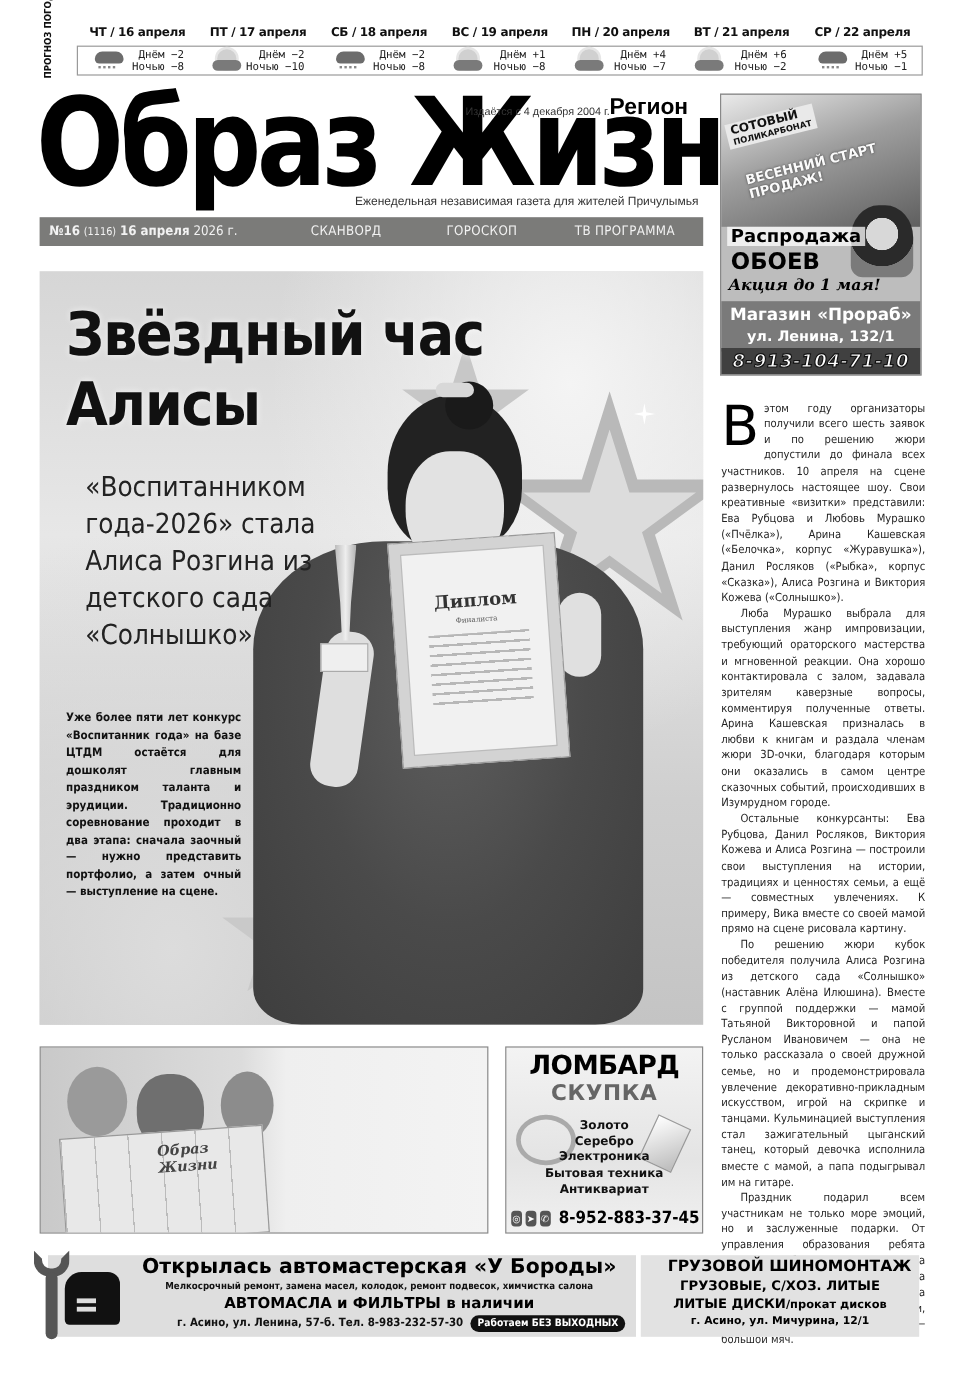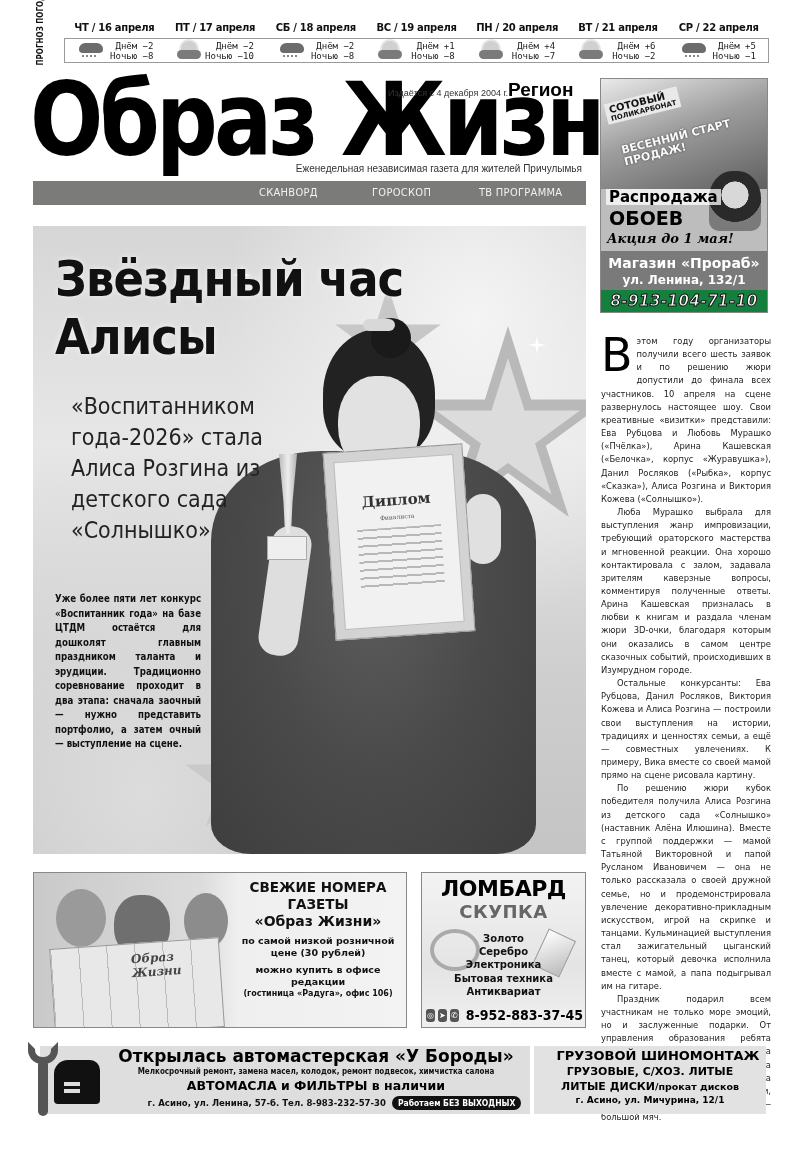--- a/index.html
+++ b/index.html
@@ -59,21 +59,21 @@
   .ad-prorab .banner1 { position: absolute; left: 4px; top: 16px; transform: rotate(-14deg); font: bold 10px/11px "DejaVu Sans", sans-serif; color:#111; background:#e9e9e9; padding: 1px 4px; }
   .ad-prorab .banner1 small { display:block; font-size: 7px; line-height: 8px; }
   .ad-prorab .banner2 { position: absolute; left: 20px; top: 48px; transform: rotate(-14deg); font: bold 11px/12px "DejaVu Sans", sans-serif; color:#fafafa; text-shadow: 0 0 2px #333; }
   .ad-prorab .lady { position: absolute; right: 6px; top: 92px; width: 52px; height: 60px; border-radius: 45% 45% 10px 10px; background: radial-gradient(circle at 50% 40%, #d8d8d8 0 30%, #2a2a2a 31% 60%, #7a7a7a 61%); }
   .ad-prorab .sale1 { position: absolute; left: 5px; top: 110px; font: bold 15px/16px "DejaVu Sans", sans-serif; color:#000; background: rgba(255,255,255,0.75); padding: 0 3px; }
   .ad-prorab .sale2 { position: absolute; left: 8px; top: 128px; font: bold 19px/22px "DejaVu Sans", sans-serif; color:#000; }
   .ad-prorab .sale3 { position: absolute; left: 6px; top: 152px; font: italic bold 13px/15px "DejaVu Serif", serif; color:#000; }
   .ad-prorab .shop { position: absolute; left: 0; top: 172px; width: 100%; height: 42px; background: #7a7a7a; color:#fff; text-align:center; }
   .ad-prorab .shop .n { font: bold 14px/18px "DejaVu Sans", sans-serif; padding-top: 3px; }
   .ad-prorab .shop .a { font: bold 12px/16px "DejaVu Sans", sans-serif; }
-  .ad-prorab .phone { position: absolute; left: 0; bottom: 0; width: 100%; height: 22px; background: #15803d; text-align:center;
+  .ad-prorab .phone { position: absolute; left: 0; bottom: 0; width: 100%; height: 22px; background: #404040; text-align:center;
     font: italic bold 15px/22px "DejaVu Sans", sans-serif; color: #fff; -webkit-text-stroke: 1px #111; letter-spacing: 0.5px; }
 
   
   .main-photo {
     position: absolute; left: 33px; top: 226px; width: 553px; height: 628px; overflow: hidden;
     background:
       radial-gradient(ellipse at 80% 15%, #f4f4f4 0%, transparent 40%),
       radial-gradient(ellipse at 20% 90%, #dcdcdc 0%, transparent 45%),
       linear-gradient(180deg, #d6d6d6 0%, #e7e7e7 35%, #cfcfcf 70%, #c4c4c4 100%);
   }
@@ -249,20 +249,26 @@
       <div>Ночью −1</div>
     </div>
   </div>
 </div>
 
 <div class="masthead-title">Образ Жизни</div>
 <div class="since">Издаётся с 4 декабря 2004 г.</div>
 <div class="region">Регион</div>
 <div class="subtitle">Еженедельная независимая газета для жителей Причулымья</div>
 <div class="navbar">
+  <div class="issue">
+    <b>№16</b>
+    <span class="num-small">(1116)</span>
+    <b>16 апреля</b>
+    <span>2026 г.</span>
+  </div>
   <span class="nav-link l1">СКАНВОРД</span>
   <span class="nav-link l2">ГОРОСКОП</span>
   <span class="nav-link l3">ТВ ПРОГРАММА</span>
 </div>
 
 <div class="ad-prorab">
   <div class="top-img"></div>
   <div class="banner1">
     <span>СОТОВЫЙ</span>
     <small>ПОЛИКАРБОНАТ</small>
@@ -316,28 +322,20 @@
   <p>По решению жюри кубок победителя получила Алиса Розгина из детского сада «Солнышко» (наставник Алёна Илюшина). Вместе с группой поддержки — мамой Татьяной Викторовной и папой Русланом Ивановичем — она не только рассказала о своей дружной семье, но и продемонстрировала увлечение декоративно-прикладным искусством, игрой на скрипке и танцами. Кульминацией выступления стал зажигательный цыганский танец, который девочка исполнила вместе с мамой, а папа подыгрывал им на гитаре.</p>
   <p>Праздник подарил всем участникам не только море эмоций, но и заслуженные подарки. От управления образования ребята получили наборы для творчества, а помощник областного депутата О.В.Громова Ольга Ханыгова подарила девочкам мягкие игрушки, а единственному мальчику — большой мяч.</p>
 </div>
 
 <div class="ad-paper">
   <div class="kid1"></div>
   <div class="kid2"></div>
   <div class="man"></div>
   <div class="newspaper">
     <span class="np-title">Образ Жизни</span>
-  </div>
-  <div class="txt">
-    <div class="h1">СВЕЖИЕ НОМЕРА</div>
-    <div class="h1">ГАЗЕТЫ</div>
-    <div class="h2">«Образ Жизни»</div>
-    <div class="b1">по самой низкой розничной цене (30 рублей)</div>
-    <div class="b2">можно купить в офисе редакции</div>
-    <div class="b3">(гостиница «Радуга», офис 106)</div>
   </div>
 </div>
 
 <div class="ad-lombard">
   <div class="t1">ЛОМБАРД</div>
   <div class="t2">СКУПКА</div>
   <div class="ring"></div>
   <div class="bar"></div>
   <div class="items">
     <div>Золото</div>

